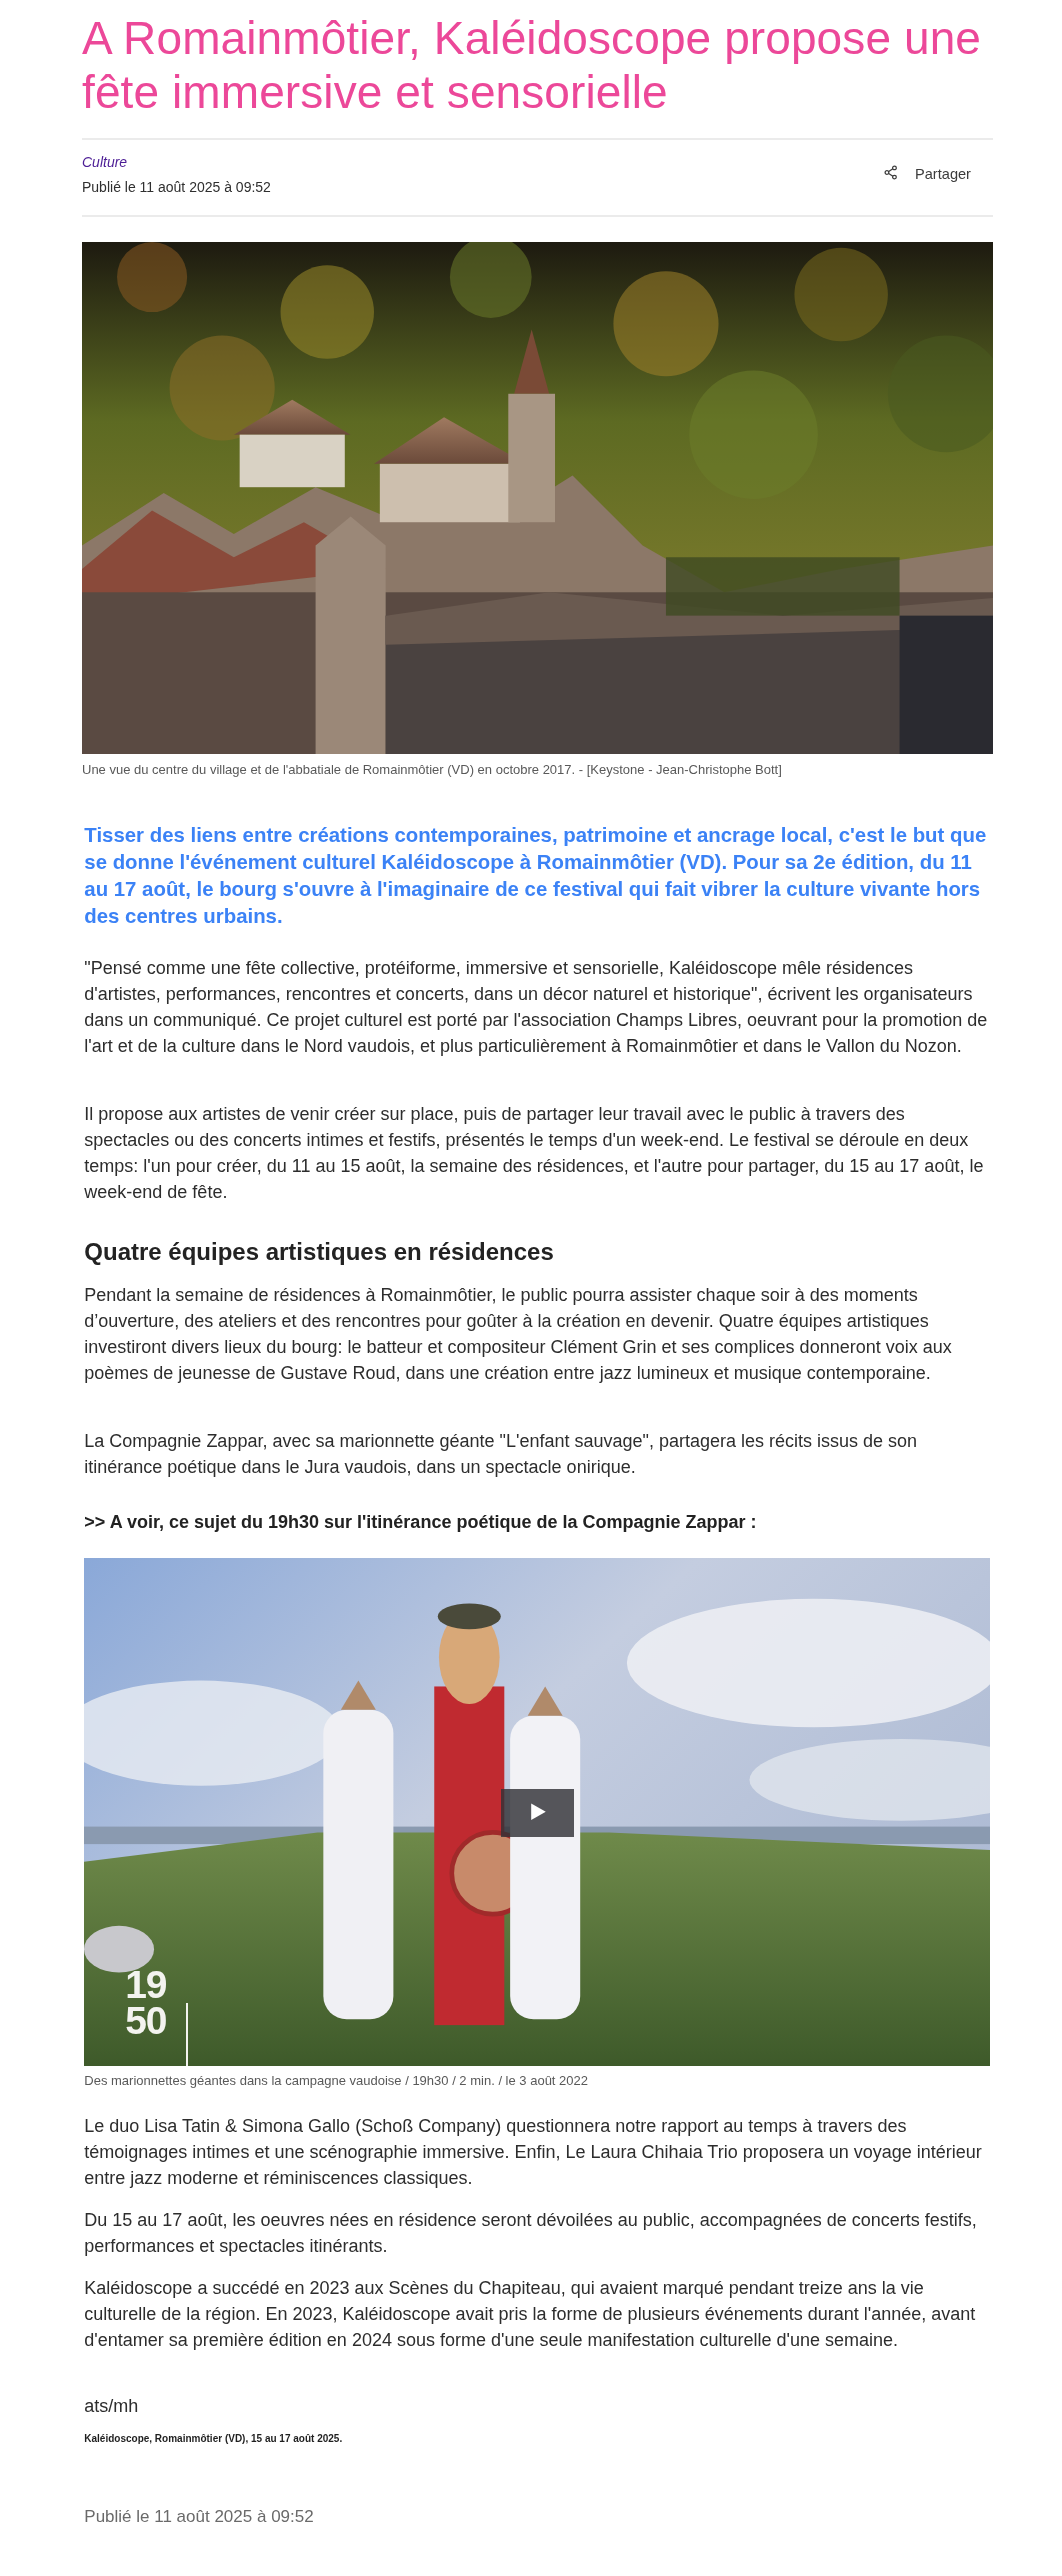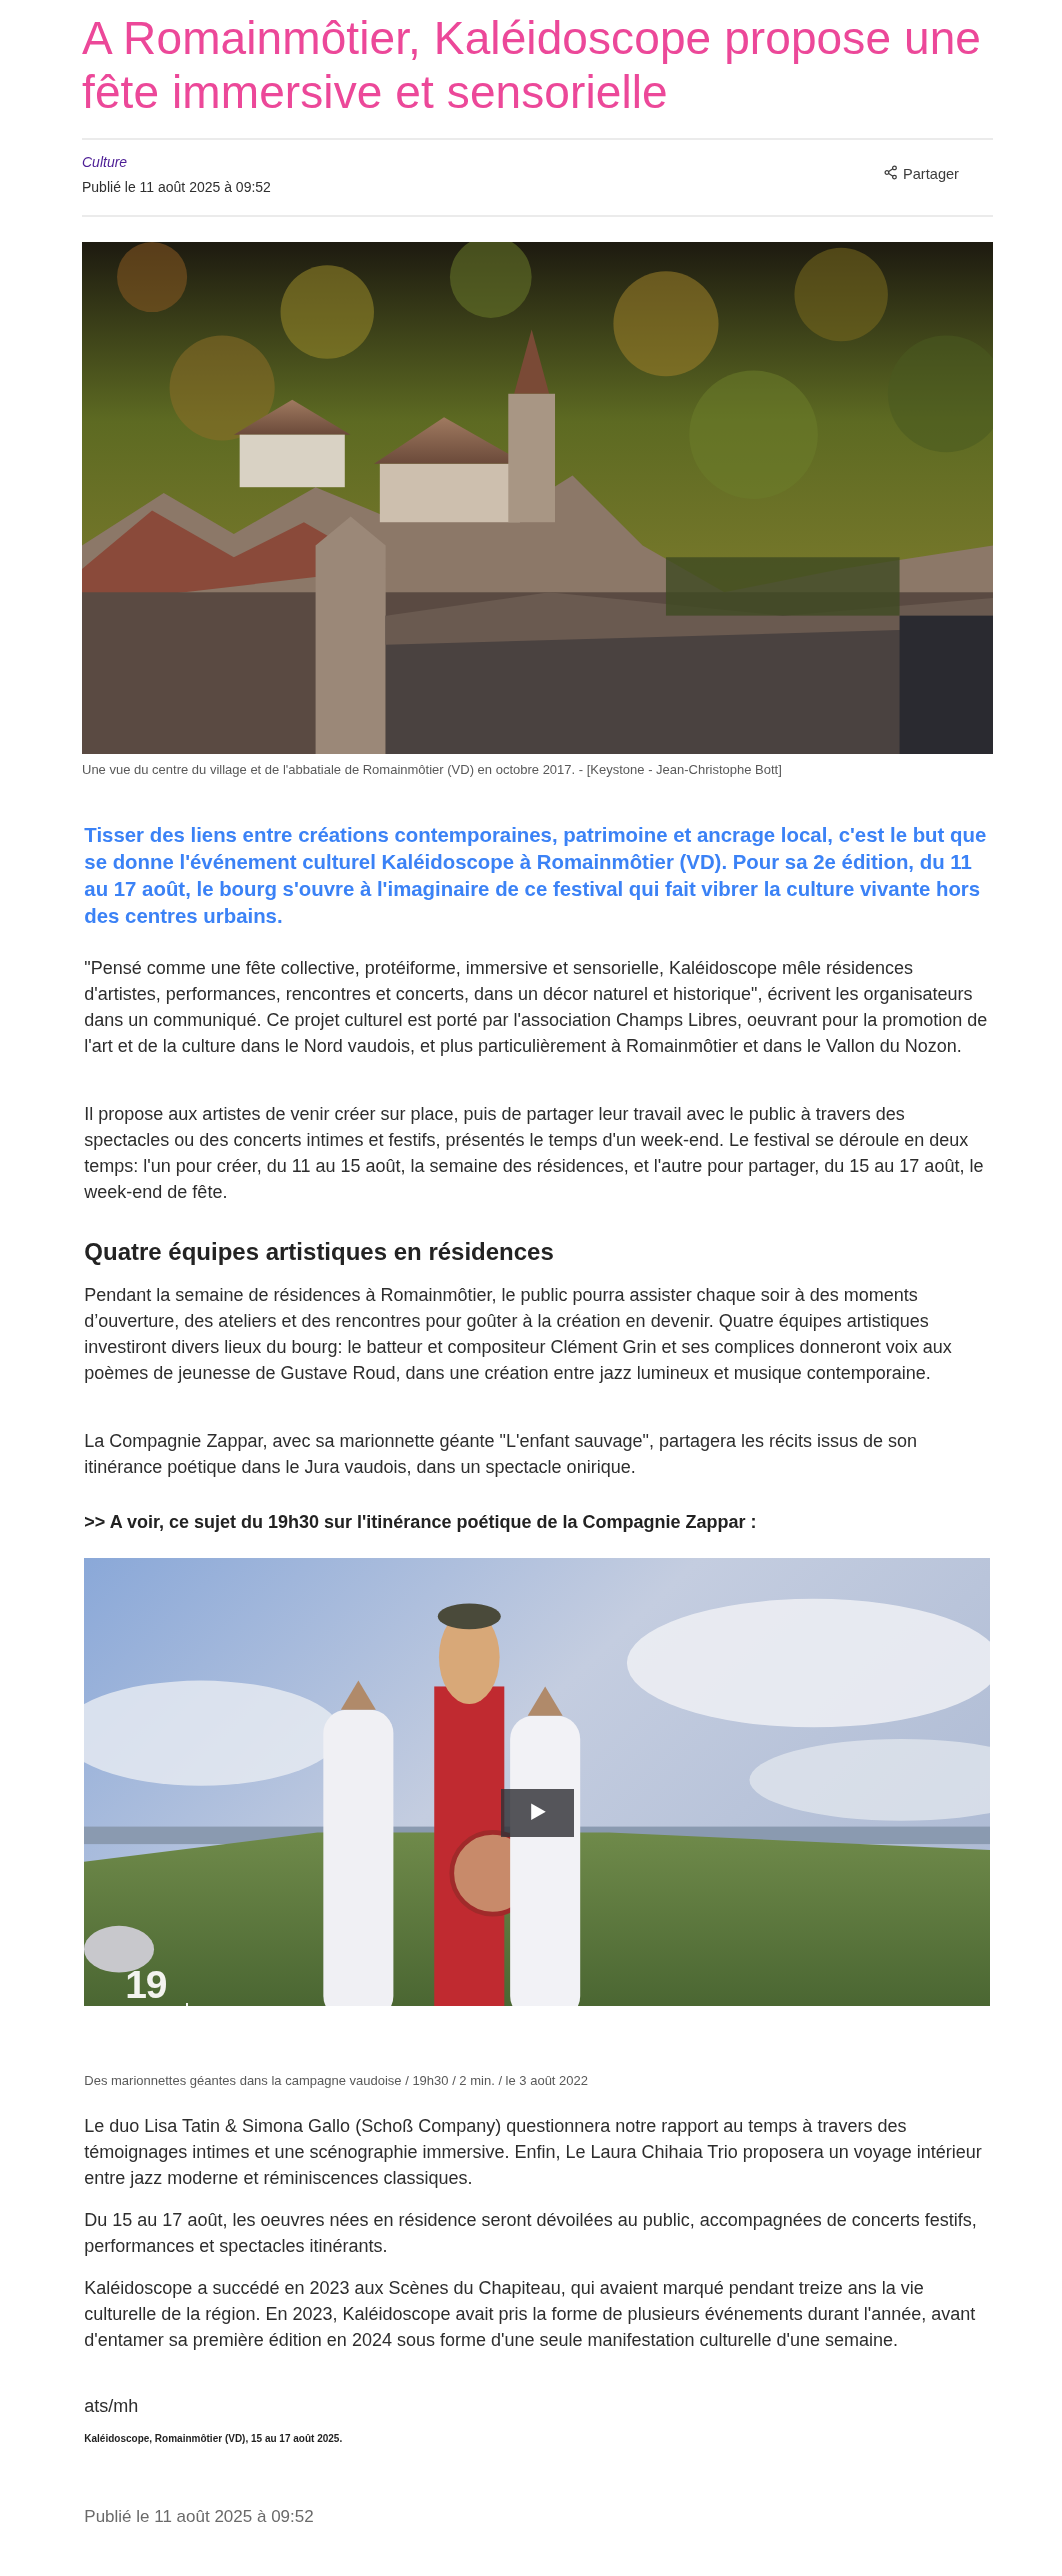--- a/index.html
+++ b/index.html
@@ -50,21 +50,21 @@
       left: 0;
       font-size: 14px;
       color: #2f2f2f;
     }
     .share {
       position: absolute;
       top: 165px;
       left: 802px;
       display: flex;
       align-items: center;
-      gap: 5px;
+      gap: 17px;
       font-size: 14.6px;
       color: #3c3c3c;
       cursor: pointer;
     }
     .share svg { width: 14px; height: 15px; }
     .hero {
       position: absolute;
       top: 242px;
       left: 0;
       width: 911px;
@@ -104,21 +104,21 @@
       font-size: 18px;
       line-height: 24.5px;
       font-weight: 600;
       color: #222;
     }
     .video {
       position: absolute;
       top: 1558px;
       left: 2.3px;
       width: 906px;
-      height: 448px;
+      height: 508px;
       overflow: hidden;
       background: #8fa9cf;
     }
     .play-btn {
       position: absolute;
       left: 417px;
       top: 231px;
       width: 73px;
       height: 48px;
       background: rgba(50, 50, 55, 0.82);

